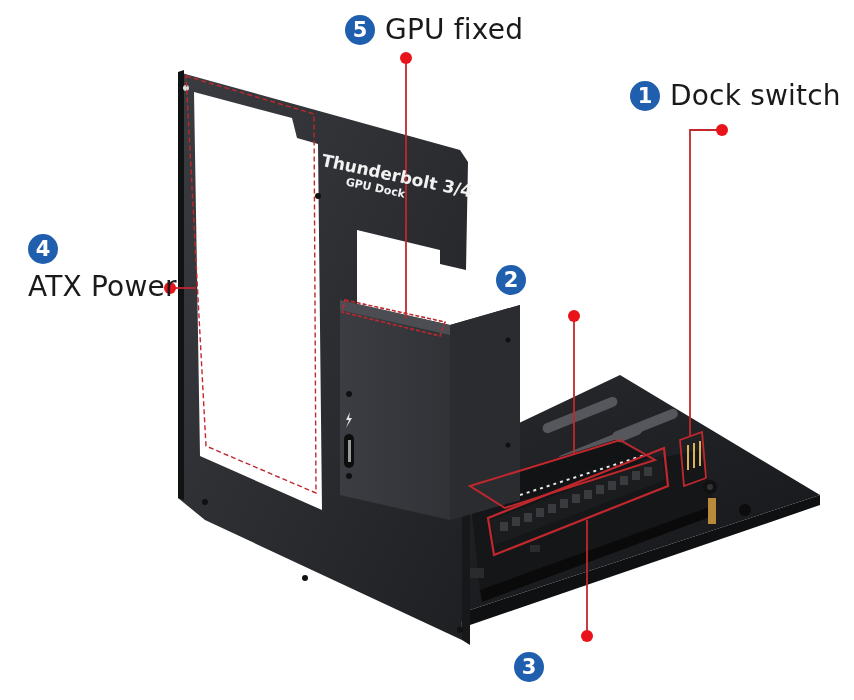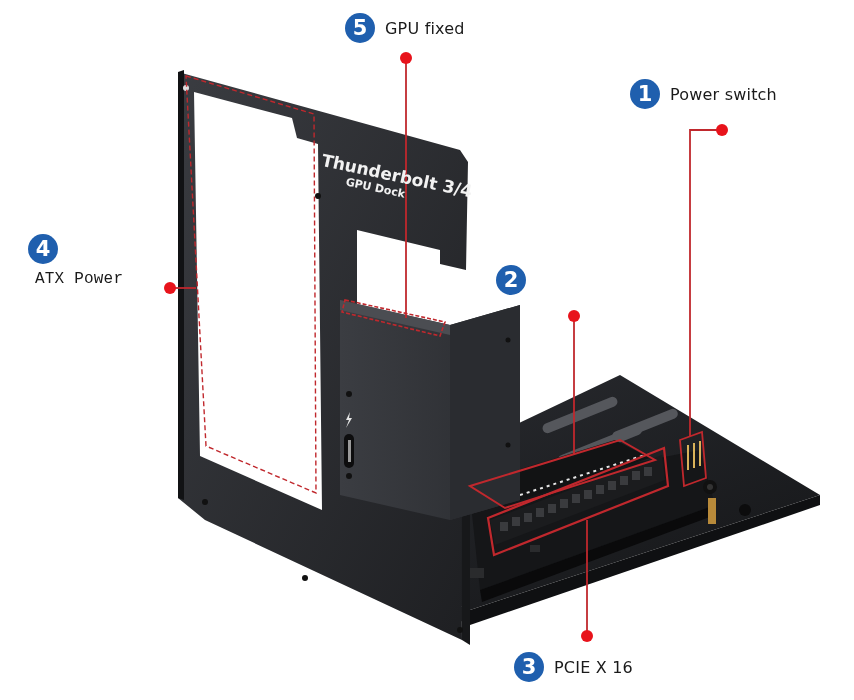--- a/index.html
+++ b/index.html
@@ -4,23 +4,23 @@
 <style>
   html, body { margin:0; padding:0; background:#ffffff; }
   body { width:854px; height:700px; position:relative; overflow:hidden;
          font-family:"DejaVu Sans", "Liberation Sans", sans-serif; color:#1a1a1a; }
   .stage { position:absolute; left:0; top:0; width:854px; height:700px; }
   svg.product { position:absolute; left:0; top:0; }
   .callout { position:absolute; display:flex; align-items:center; white-space:nowrap; }
   .badge { width:30px; height:30px; border-radius:50%; background:#1f5fae;
            color:#fff; font-weight:bold; font-size:21px; line-height:30px;
            text-align:center; font-family:"DejaVu Sans", sans-serif; }
-  .label { font-size:16px; margin-left:10px; color:#1a1a1a; letter-spacing:0.2px; }
+  .label { font-size:28px; margin-left:10px; color:#1a1a1a; letter-spacing:0.2px; }
   .c4 { flex-direction:column; align-items:flex-start; }
-  .c4 .label { margin-left:7px; margin-top:6px;font-family:Liberation Mono, monospace; }
+  .c4 .label { margin-left:0; margin-top:6px; }
   .brand { position:absolute; color:#f2f2f2; font-weight:bold; transform-origin:left top; }
   .brand-title { font-size:17px; }
   .brand-sub { font-size:11px; }
 </style>
 </head>
 <body>
 
 <div class="stage">
 
   <svg class="product" width="854" height="700" viewBox="0 0 854 700">
@@ -153,30 +153,29 @@
     <div class="brand-sub" style="margin-left:28px;">GPU Dock</div>
   </div>
 
   <div class="callout" style="left:345px; top:13px;">
     <div class="badge">5</div>
     <div class="label">GPU fixed</div>
   </div>
 
   <div class="callout" style="left:630px; top:79px;">
     <div class="badge">1</div>
-    <div class="label">Power switch</div>
+    <div class="label">Dock switch</div>
   </div>
 
   <div class="callout c4" style="left:28px; top:234px;">
     <div class="badge">4</div>
     <div class="label">ATX Power</div>
   </div>
 
   <div class="callout" style="left:496px; top:265px;">
     <div class="badge">2</div>
   </div>
 
   <div class="callout" style="left:514px; top:652px;">
     <div class="badge">3</div>
-    <div class="label">PCIE X 16</div>
   </div>
 
 </div>
 
 </body></html>

